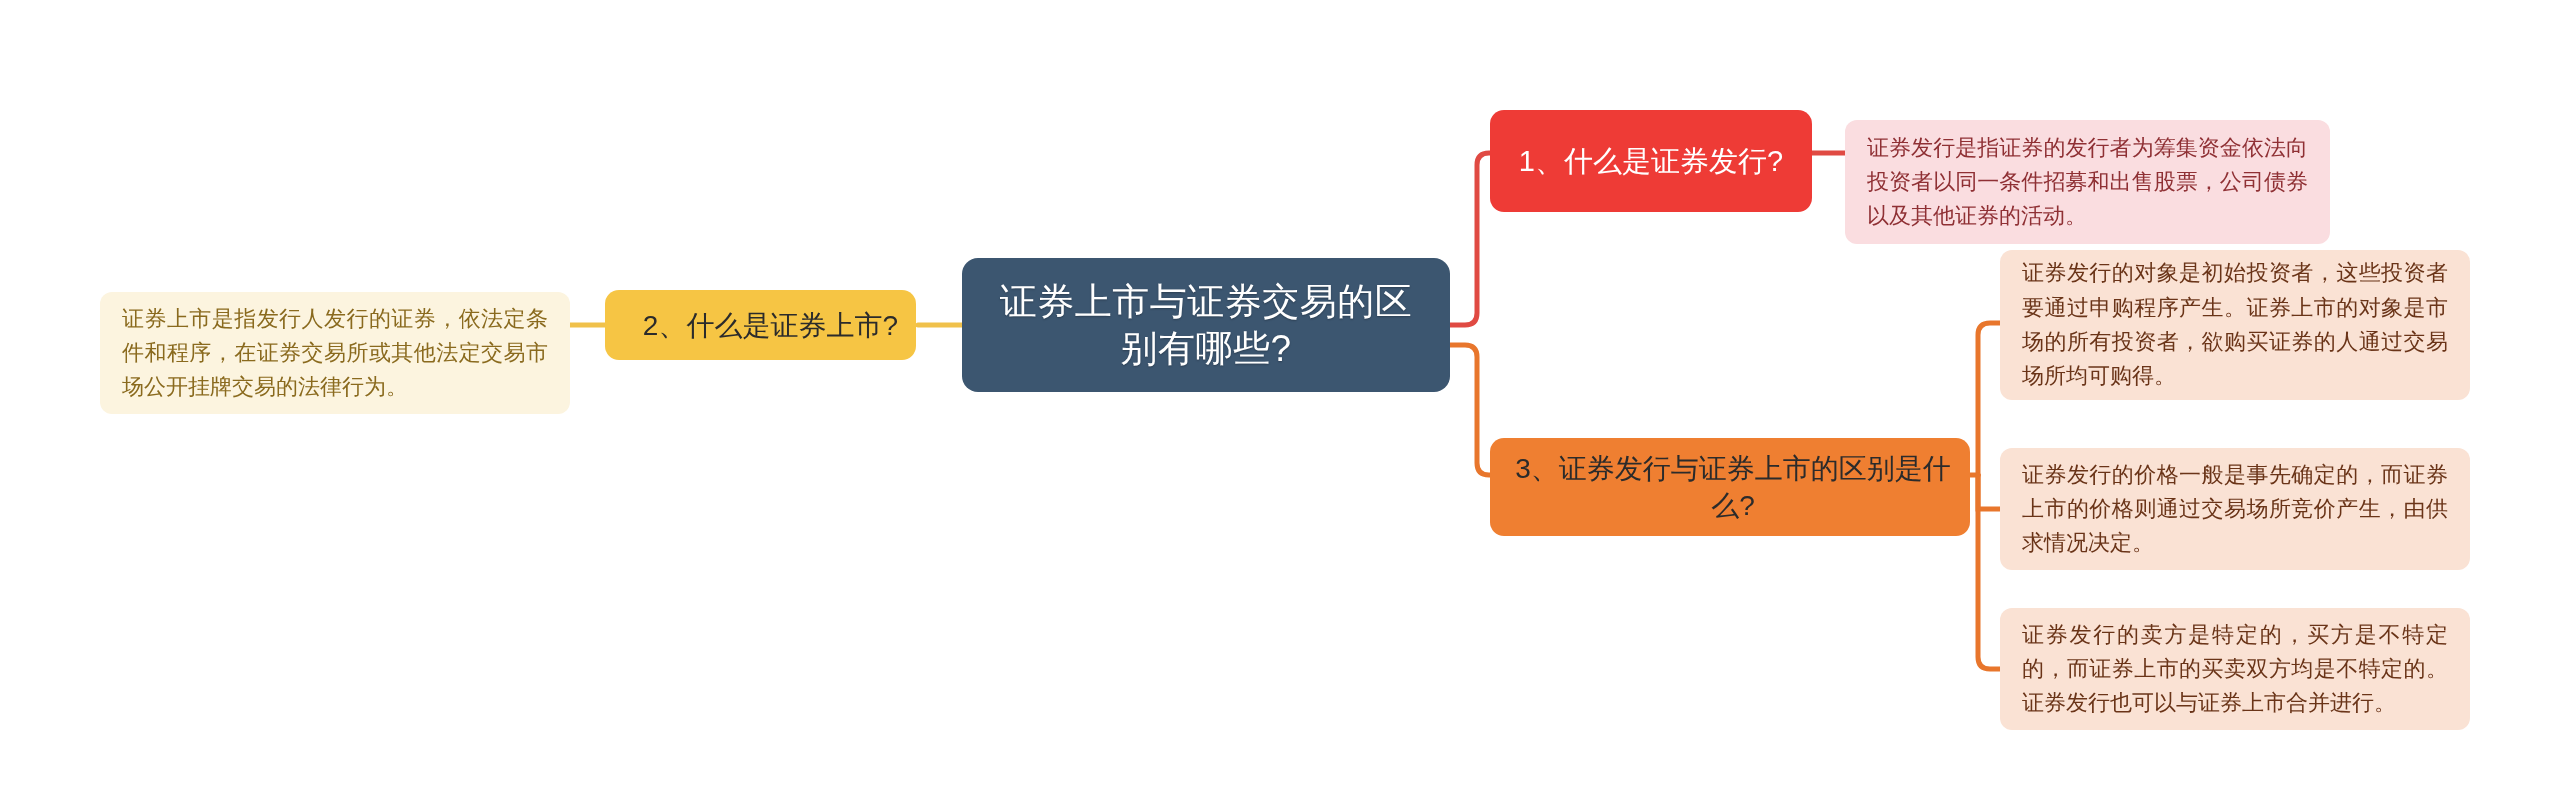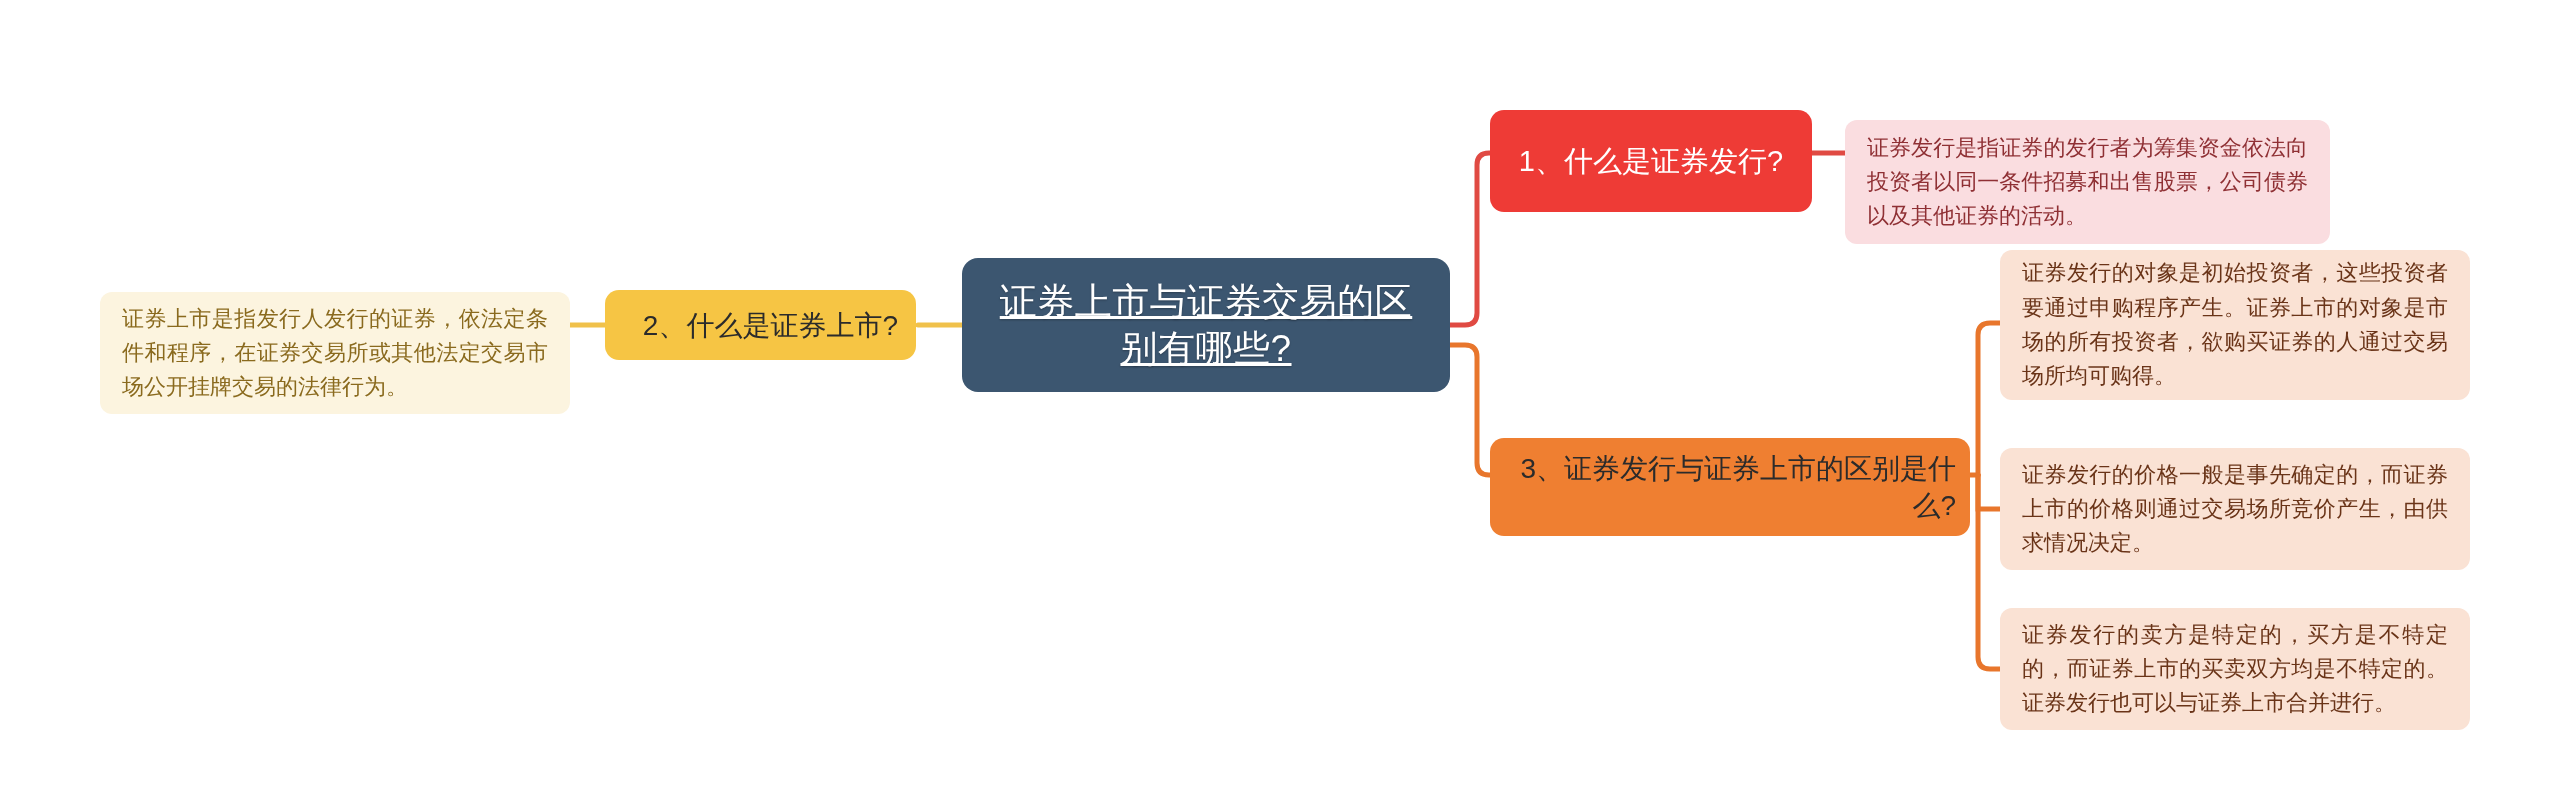--- a/index.html
+++ b/index.html
@@ -43,21 +43,20 @@
     justify-content: center;
     padding: 0 26px;
   }
   .root-label {
     color: #ffffff;
     font-size: 37px;
     line-height: 1.28;
     text-align: center;
     letter-spacing: 0.5px;
     text-shadow: 0 1px 2px rgba(0,0,0,0.28);
-    text-decoration: underline;
   }
 
   
   .branch-red {
     left: 1490px;
     top: 110px;
     width: 322px;
     height: 102px;
     background: #EE3B36;
     justify-content: center;
@@ -95,21 +94,21 @@
     width: 480px;
     height: 98px;
     background: #EF7F31;
     justify-content: flex-start;
     padding: 0 14px 0 20px;
   }
   .branch-orange .node-label {
     color: #2B2B2B;
     font-size: 28px;
     line-height: 1.33;
-    text-align: right;
+    text-align: center;
   }
 
   
   .leaf {
     position: absolute;
     border-radius: 12px;
     display: flex;
     align-items: center;
     z-index: 2;
   }

